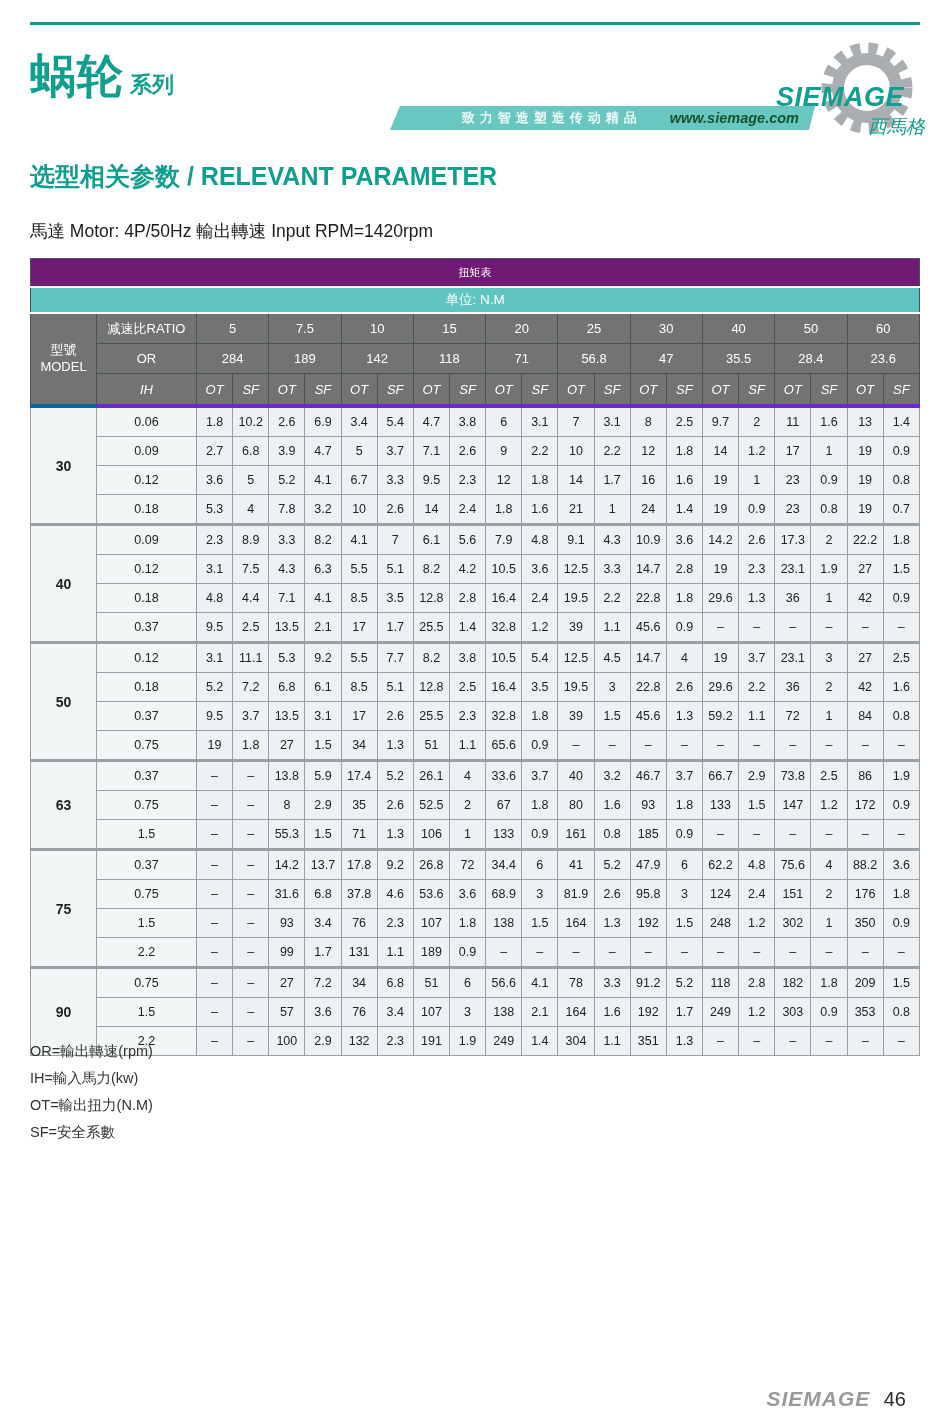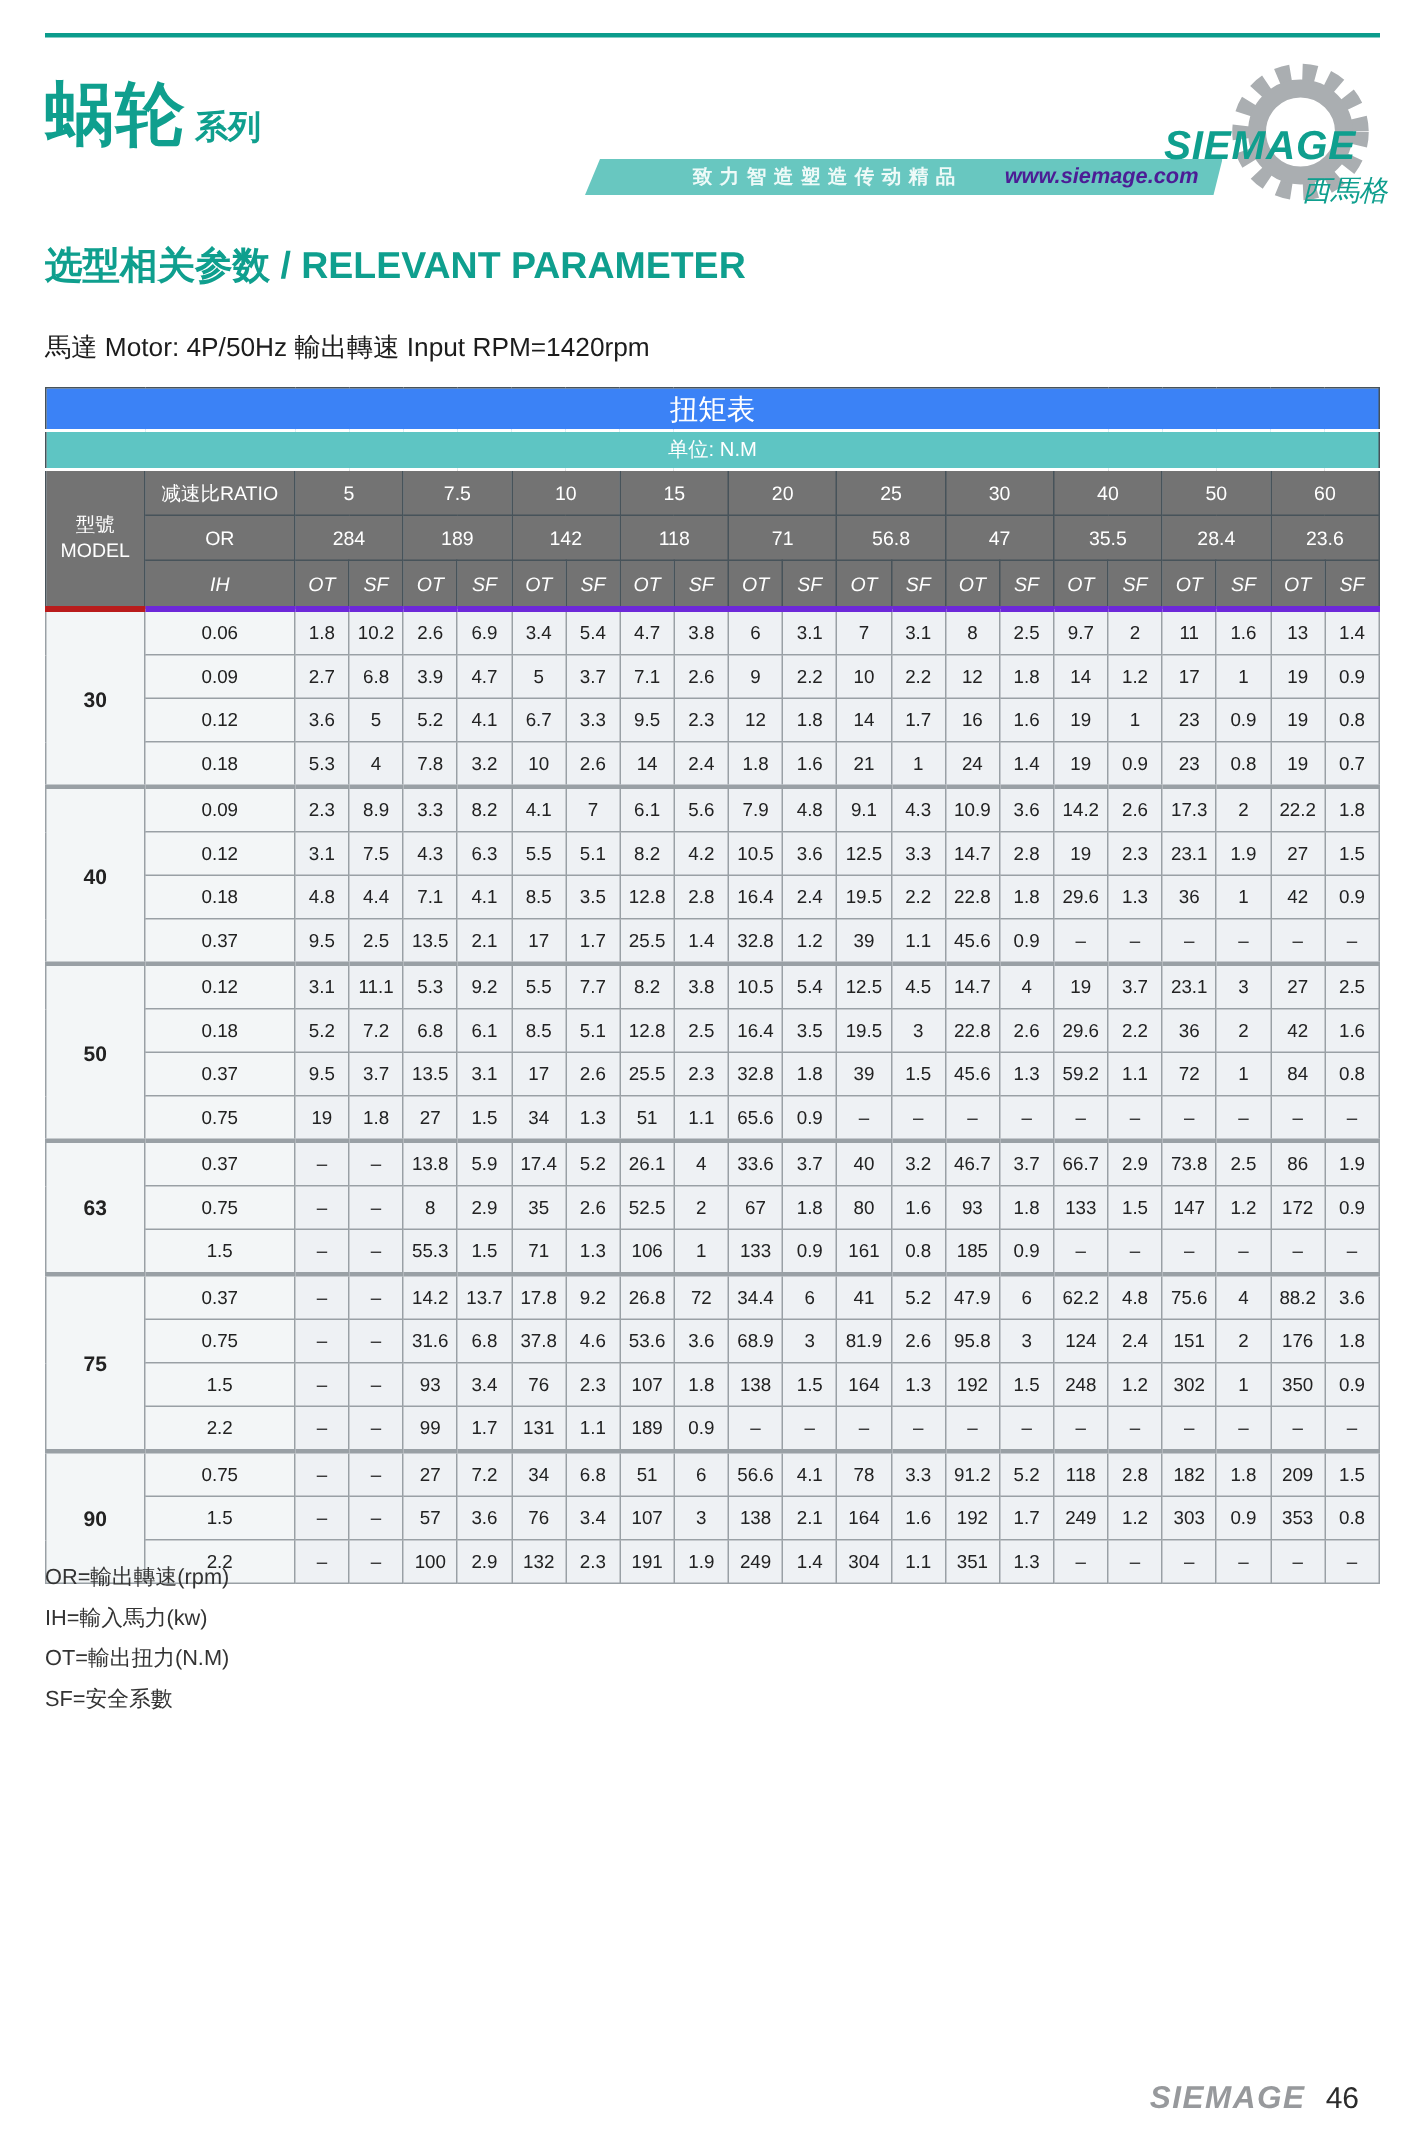--- a/index.html
+++ b/index.html
@@ -20,41 +20,41 @@
 
   .band-dark { position:absolute; left:30px; top:106px; width:356px; height:24px; background:#17948b;
                clip-path:polygon(0 0, calc(100% - 16px) 0, 100% 100%, 0 100%);
                color:#fff; font-weight:bold; font-size:15px; line-height:24px; padding-left:12px;
                letter-spacing:2px; box-sizing:border-box; }
   .band-light { position:absolute; left:390px; top:106px; width:425px; height:24px; background:#68c7c0;
                 clip-path:polygon(10px 0, 100% 0, calc(100% - 6px) 100%, 0 100%);
                 display:flex; justify-content:flex-end; align-items:center; gap:28px;
                 padding-right:16px; box-sizing:border-box; }
   .slogan { color:#eefaf8; font-size:13px; font-weight:bold; letter-spacing:5px; }
-  .website { color:#4c1d95; font-size:14.5px; font-weight:bold; font-style:italic; }
+  .website { color:#14532d; font-size:14.5px; font-weight:bold; font-style:italic; }
 
   .logo { position:absolute; left:782px; top:36px; width:145px; height:108px; }
   .logo .gear { position:absolute; right:8px; top:0; }
   .logo-text { position:absolute; left:-6px; top:46px; color:#0f9f8e; font-size:27px; font-weight:900;
                font-style:italic; letter-spacing:0.5px; white-space:nowrap; }
   .logo-cn { position:absolute; right:2px; top:78px; color:#0f9f8e; font-size:19px; font-style:italic;
              font-family:"DejaVu Serif", serif; white-space:nowrap; }
 
   
   .section-title { position:absolute; left:30px; top:160px; color:#0f9f8e; font-size:25px; font-weight:bold; }
   .motor-line { position:absolute; left:30px; top:219px; color:#1c1c1c; font-size:17.5px; }
 
   
   .torque { position:absolute; left:30px; top:258px; width:890px; border-collapse:collapse; table-layout:fixed; }
   .torque td { text-align:center; vertical-align:middle; padding:0; }
   .col-model { width:66px; } .col-ih { width:100px; }
-  .t-title { background:#3b82f6; color:#fff; font-size:19px; height:27px; border:1px solid #47535a; border-bottom:2px solid #ffffff; }
+  .t-title { background:#701a75; color:#fff; font-size:11px; height:27px; border:1px solid #47535a; border-bottom:2px solid #ffffff; }
   .t-unit  { background:#5ec5c3; color:#fff; font-size:13.5px; height:24px; border:1px solid #47535a; border-bottom:2px solid #ffffff; }
   .t-head { background:#737373; color:#fff; font-size:13px; height:29px; border:1px solid #47535a; }
-  .c-modelhead { line-height:1.3; border-bottom:4px solid #b91c1c;margin-top:17px; }
+  .c-modelhead { line-height:1.3; border-bottom:4px solid #0369a1;margin-top:17px; }
   .head-last td { border-bottom:4px solid #6d28d9; height:30px;font-style:italic; }
   .c-model { background:#f3f6f7; font-weight:bold; font-size:14px; color:#222; border:1px solid #99a0a5; }
   .c-ih  { background:#f3f6f7; font-size:12.5px; color:#222; border:1px solid #99a0a5; height:28px; }
   .c-val { background:#eef1f4; font-size:12.5px; color:#222; border:1px solid #99a0a5; height:28px; }
   .group-start td { border-top:3px solid #99a0a5; }
 
   
   .notes { position:absolute; left:30px; top:1042px; color:#333; font-size:14.5px; }
   .notes div { margin-bottom:8px; }
   .footer { position:absolute; right:44px; top:1387px; white-space:nowrap; }

